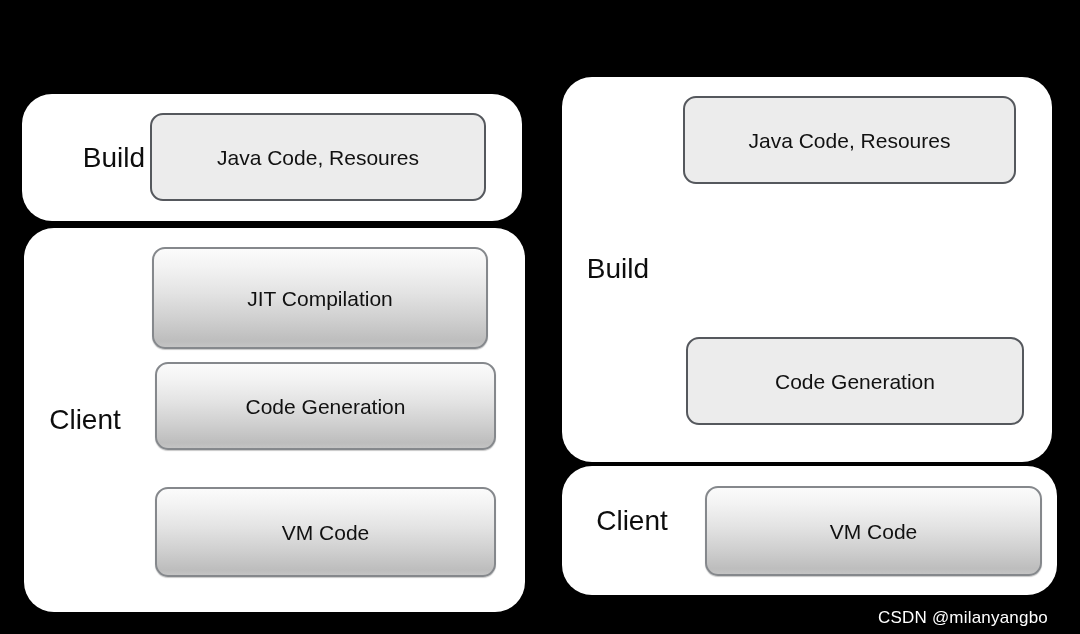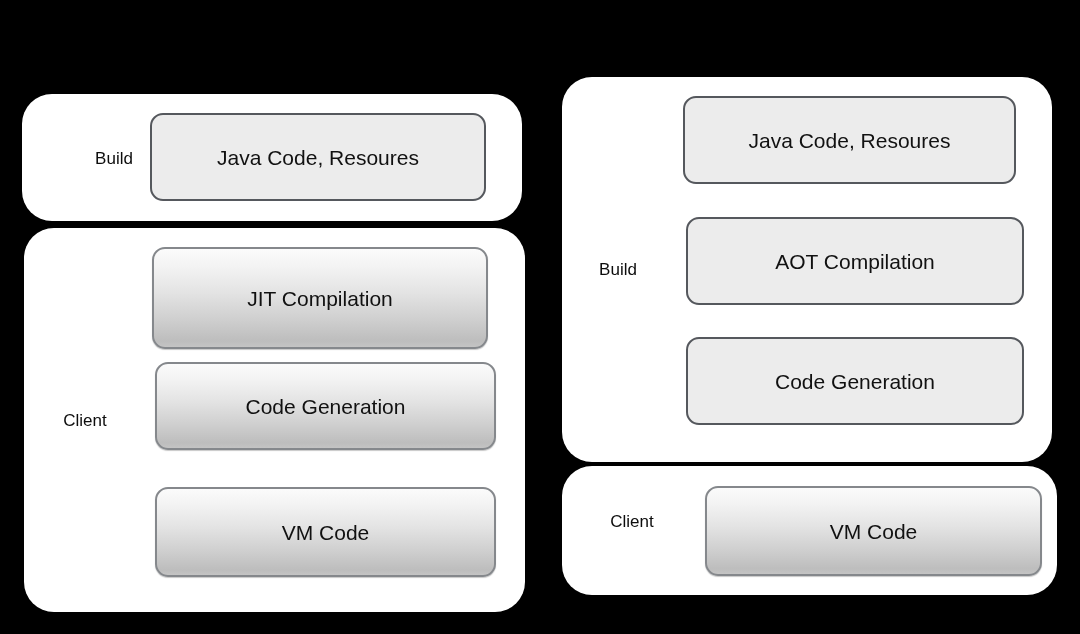--- a/index.html
+++ b/index.html
@@ -26,21 +26,21 @@
   .panel {
     position: absolute;
     background: #ffffff;
     border-radius: 30px;
     box-sizing: border-box;
   }
 
   .panel-label {
     position: absolute;
     color: #0d0d0d;
-    font-size: 17px;
+    font-size: 28px;
     line-height: 1;
     white-space: nowrap;
     text-align: center;
     transform: translate(-50%, -50%);
   }
 
   
   .box {
     position: absolute;
     box-sizing: border-box;
@@ -96,23 +96,23 @@
   <div class="panel" style="left:24px; top:228px; width:501px; height:384px;">
     <div class="panel-label" style="left:61px; top:192px;">Client</div>
     <div class="box grad" style="left:128px; top:19px; width:336px; height:102px;">JIT Compilation</div>
     <div class="box grad" style="left:131px; top:134px; width:341px; height:88px;">Code Generation</div>
     <div class="box grad" style="left:131px; top:259px; width:341px; height:90px;">VM Code</div>
   </div>
 
   <div class="panel" style="left:562px; top:77px; width:490px; height:385px;">
     <div class="panel-label" style="left:56px; top:192px;">Build</div>
     <div class="box flat" style="left:121px; top:19px; width:333px; height:88px;">Java Code, Resoures</div>
-    <div class="box flat" style="left:124px; top:140px; width:338px; height:88px;">AOT Compilation</div>
     <div class="box flat" style="left:124px; top:260px; width:338px; height:88px;">Code Generation</div>
   </div>
 
   <div class="panel" style="left:562px; top:466px; width:495px; height:129px;">
     <div class="panel-label" style="left:70px; top:55px;">Client</div>
     <div class="box grad" style="left:143px; top:20px; width:337px; height:90px;">VM Code</div>
   </div>
 
+  <div class="watermark" style="left:878px; top:609px;">CSDN @milanyangbo</div>
 
 </div>
 
 </body></html>

